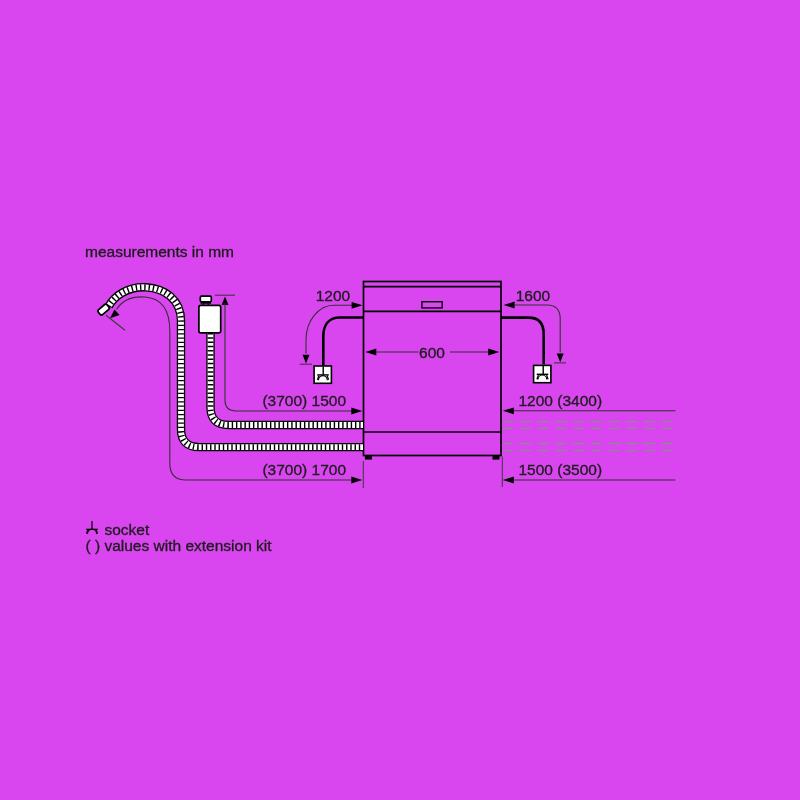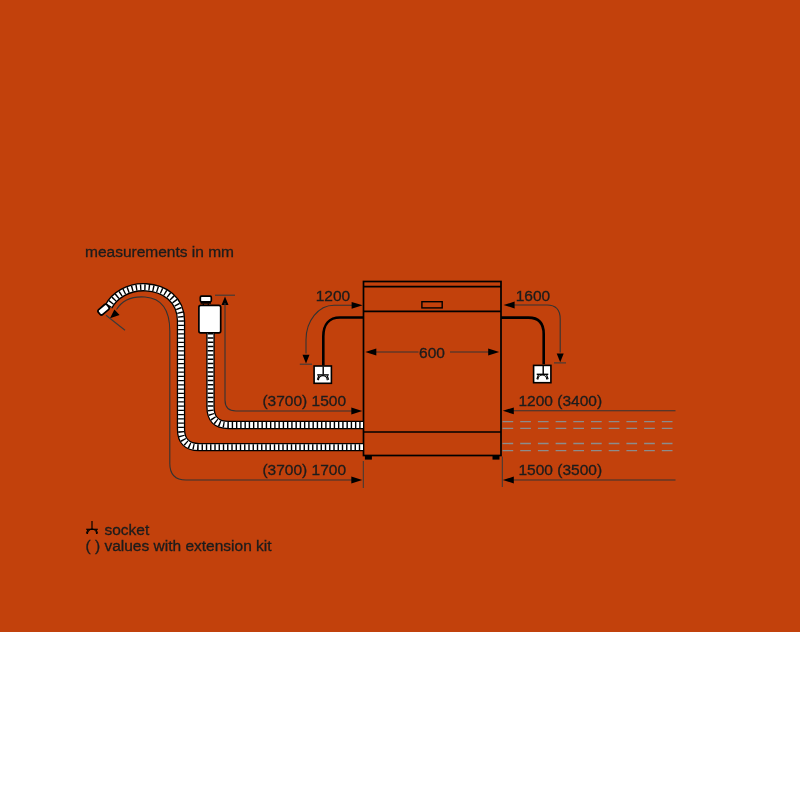--- a/index.html
+++ b/index.html
@@ -1,16 +1,16 @@
 <!DOCTYPE html>
 <html><head>
 <meta charset="utf-8">
 <style>
   html,body{margin:0;padding:0;background:#fff;}
-  .wrap{width:800px;height:632px;position:relative;background:#c2410c;overflow:hidden;}
+  .wrap{width:800px;height:800px;position:relative;background:#d946ef;overflow:hidden;}
   svg{position:absolute;left:0;top:0;}
   text{font-family:"Liberation Sans",sans-serif;fill:#1c1c1c;stroke:#1c1c1c;stroke-width:0.32;}
 </style>
 </head>
 <body>
 <div class="wrap">
 <svg width="800" height="800" viewBox="0 0 800 800">
   <defs>
     <marker id="none"></marker>
   </defs>

